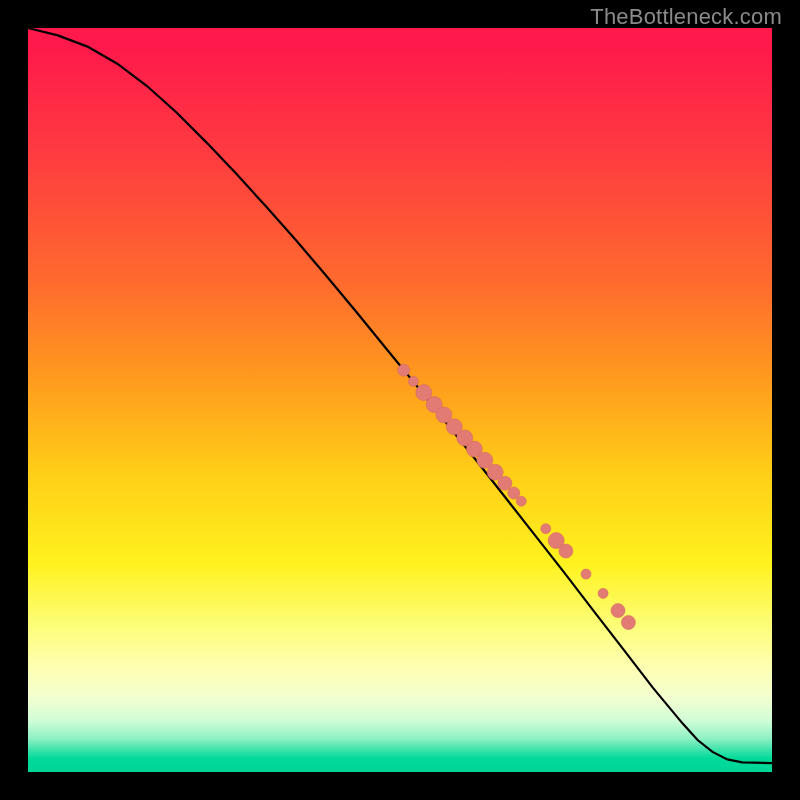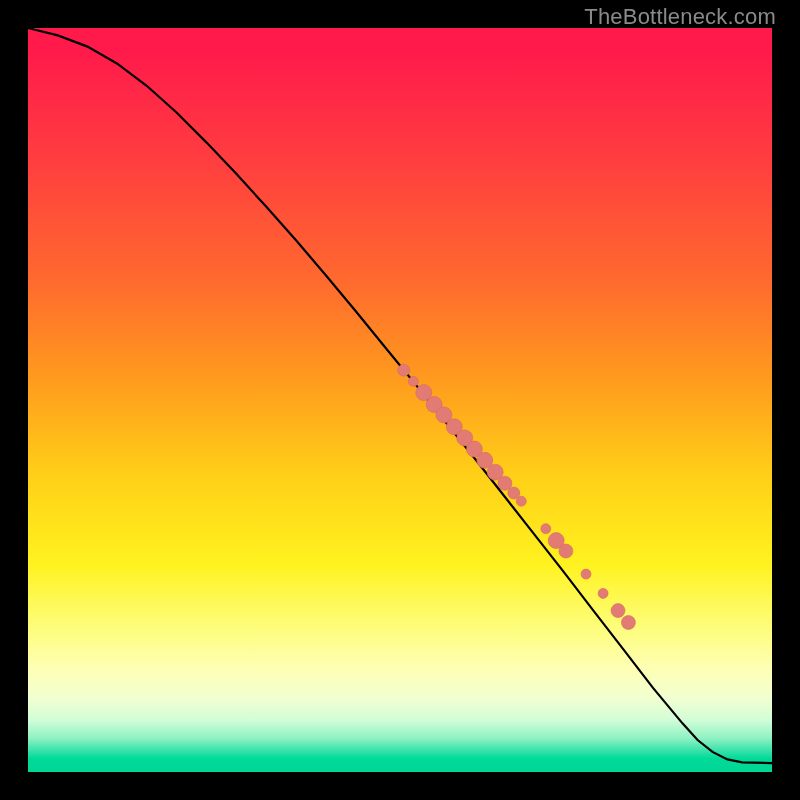--- a/index.html
+++ b/index.html
@@ -39,21 +39,21 @@
       #d2fdd7 93%,
       #8ef1c3 95.5%,
       #3ee3ac 97%,
       #00da99 98.2%,
       #00d695 100%
     );
   }
   .watermark {
     position: absolute;
     top: 4px;
-    right: 24px;
+    right: 18px;
     color: #8a8a8a;
     font-size: 22px;
     font-weight: 500;
     letter-spacing: 0.2px;
     user-select: none;
   }
   svg.overlay {
     position: absolute;
     left: 0;
     top: 0;

